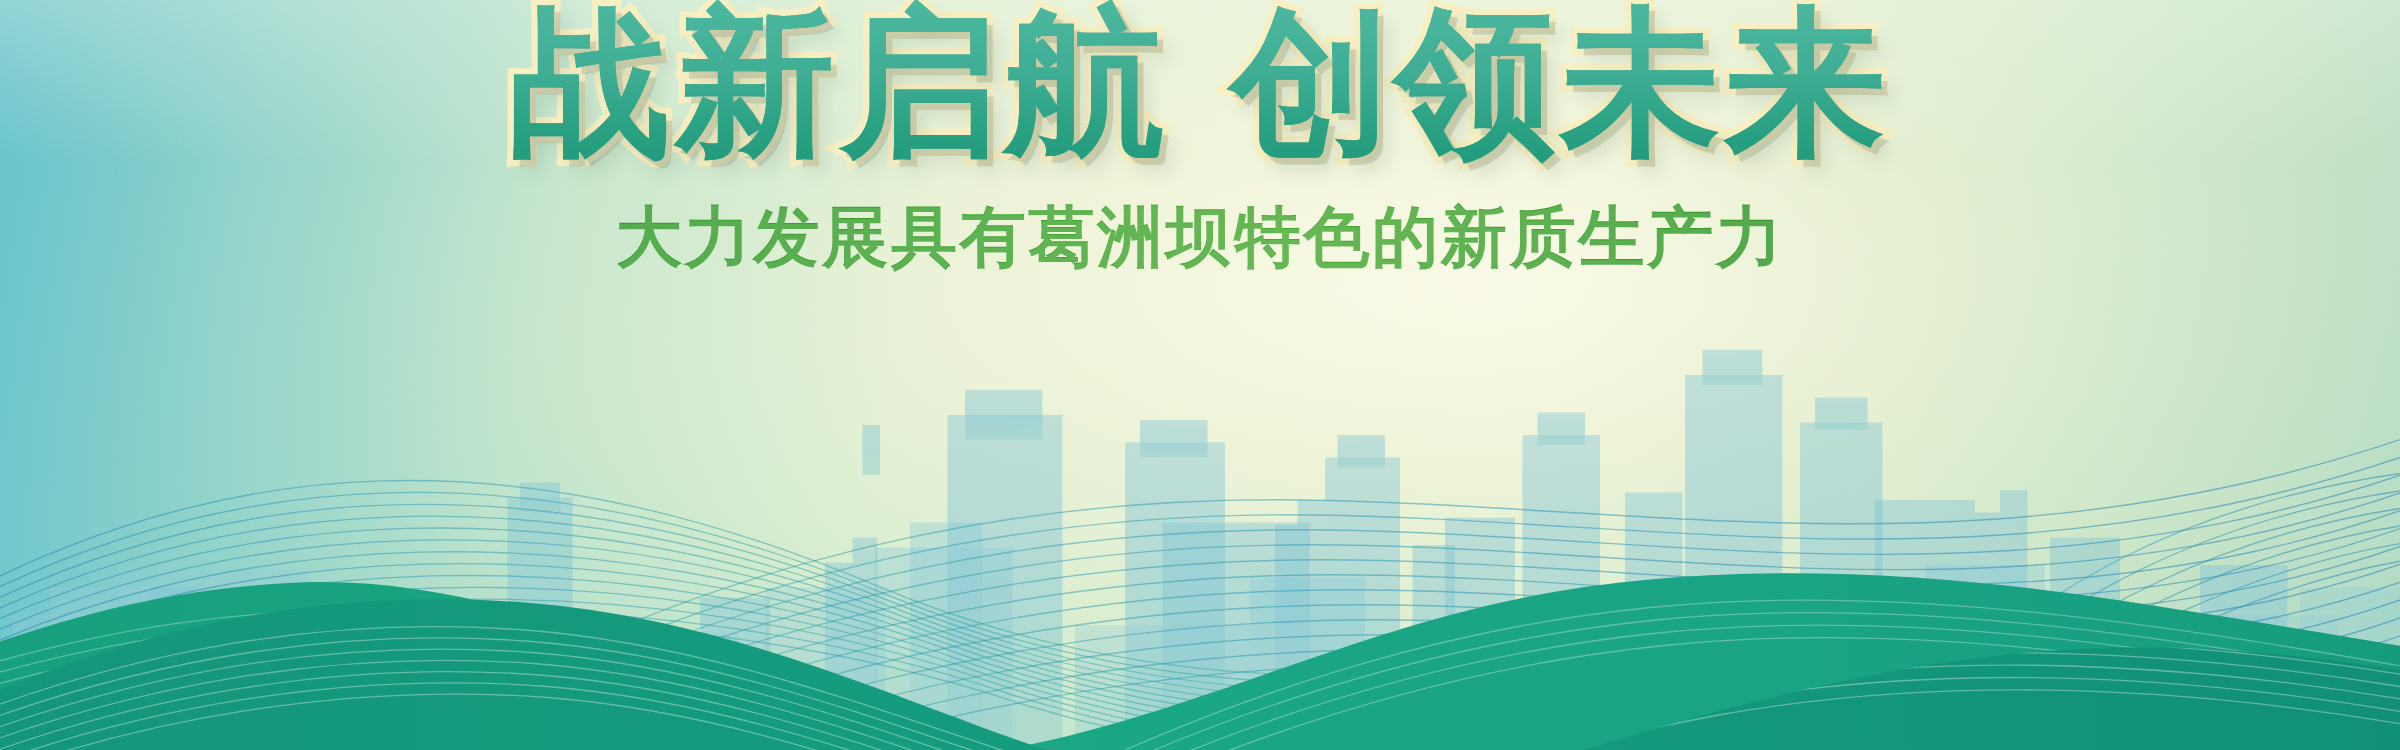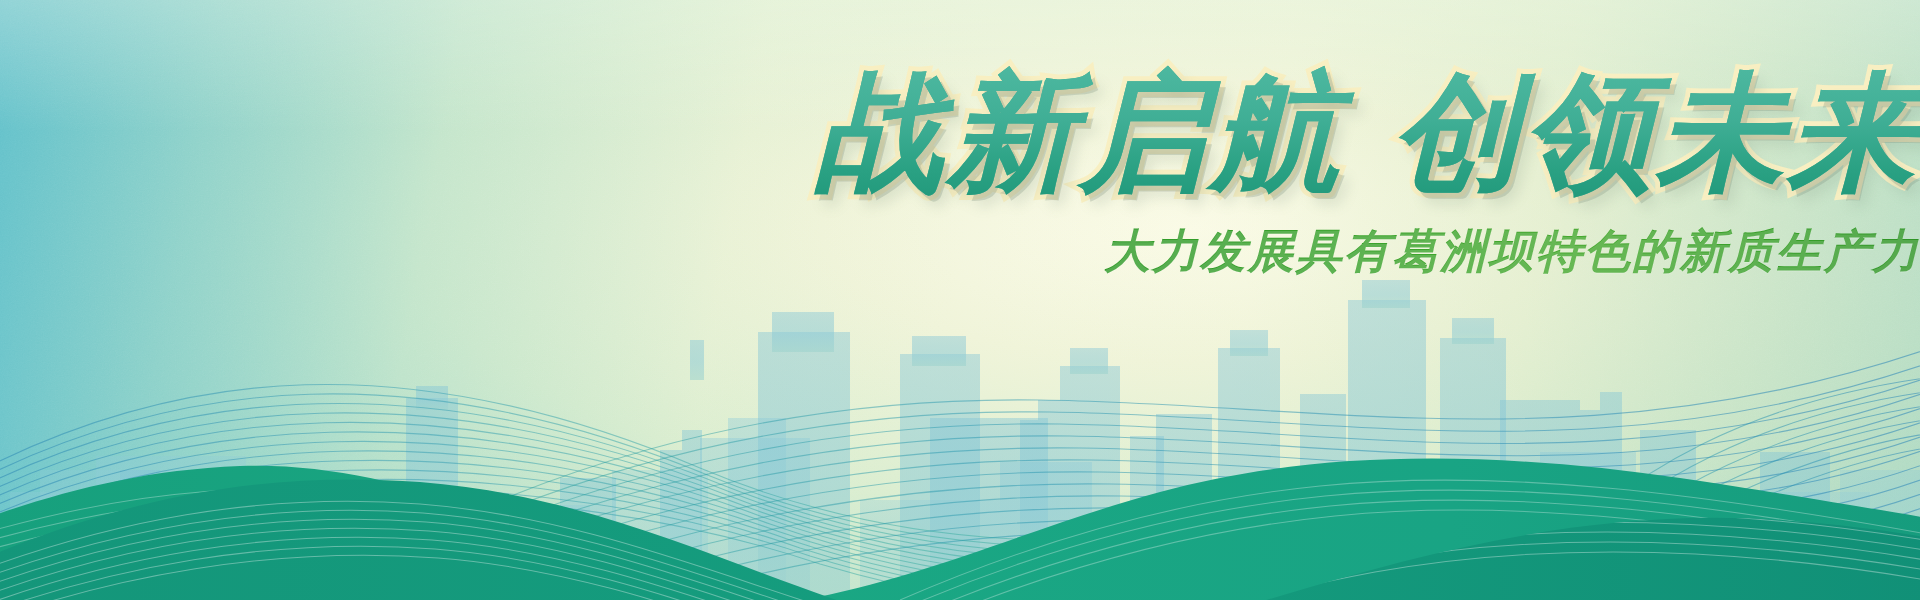--- a/index.html
+++ b/index.html
@@ -45,23 +45,21 @@
 
   
   .arcs{position:absolute;left:0;top:0;width:1920px;height:600px;}
 
   
   .hills{position:absolute;left:0;top:0;width:1920px;height:600px;}
 
   
   .content{
     position:absolute;inset:0;
-    display:flex;flex-direction:column;align-items:flex-end;
-    padding-top:66px;
-    font-style:italic;
+    display:flex;flex-direction:column;align-items:center;
   }
   .title-wrap{position:relative;}
   .title{
     margin:0;
     font-family:"DejaVu Sans","Liberation Sans",sans-serif;
     font-weight:700;
     font-size:128px;
     line-height:1.04;
     letter-spacing:4px;
     color:#3fab93;
@@ -84,21 +82,21 @@
     background:linear-gradient(180deg,#4db8a0 0%,#3fae95 42%,#2aa183 78%,#229a7c 100%);
     -webkit-background-clip:text;
     background-clip:text;
     color:transparent;
     pointer-events:none;
   }
   .subtitle{
     margin:22px 0 0 0;
     font-family:"DejaVu Serif","Liberation Serif",serif;
     font-weight:700;
-    font-size:46px;
+    font-size:53px;
     letter-spacing:2px;
     white-space:nowrap;
     background:linear-gradient(95deg,#2f9a28 0%,#3aa22c 30%,#46a92f 58%,#379e2a 85%,#2e9426 100%);
     -webkit-background-clip:text;
     background-clip:text;
     color:transparent;
     text-shadow:0 1px 0 rgba(255,255,255,0.18);
   }
 </style>
 </head>

